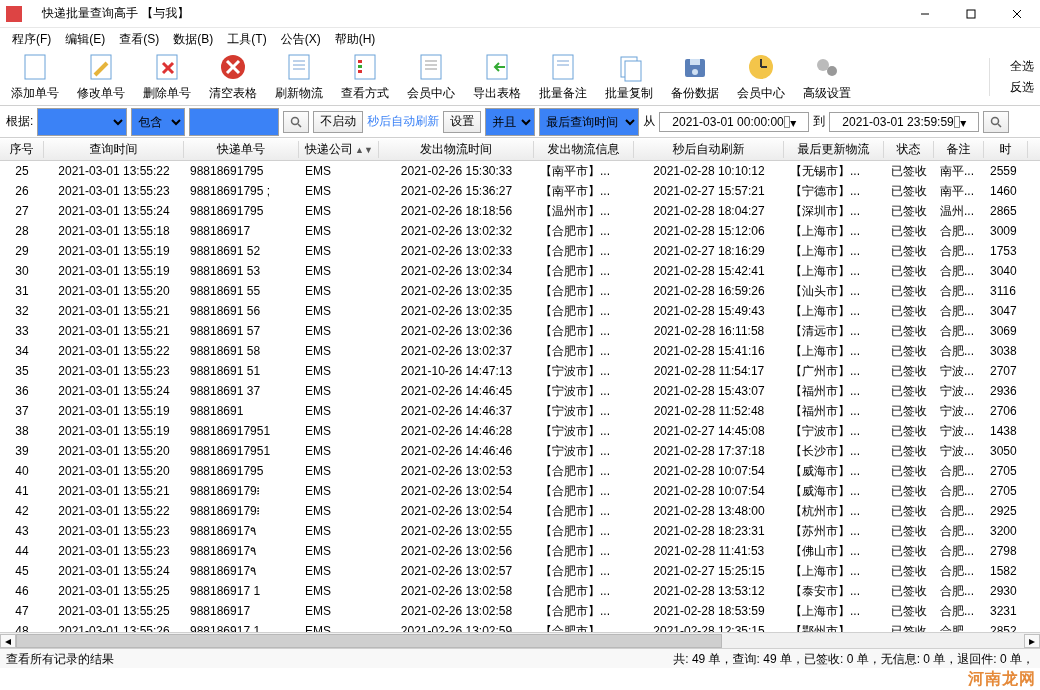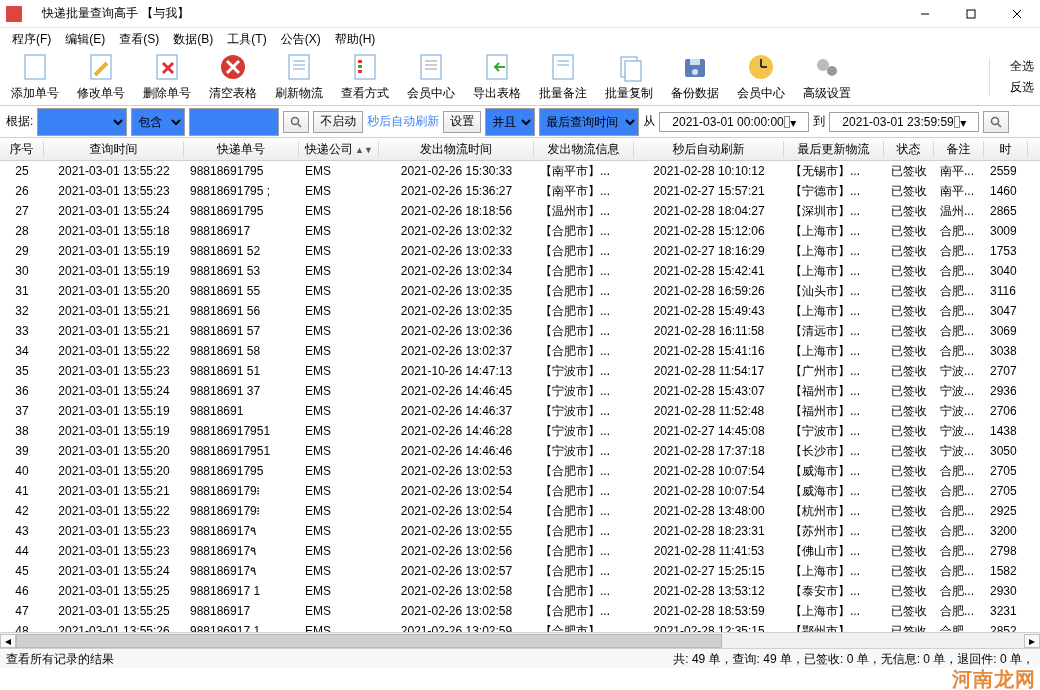--- a/index.html
+++ b/index.html
@@ -81,21 +81,21 @@
   .hscroll .arrow{width:16px;height:14px;border:1px solid #c0c0c0;background:#f8f8f8;display:flex;align-items:center;justify-content:center;}
   .hscroll .track{flex:1;height:14px;background:#f0f0f0;position:relative;}
   .hscroll .thumb{position:absolute;left:0;width:70%;height:100%;background:#cfcfcf;border:1px solid #b8b8b8;}
   .statusbar {
     position:absolute; left:0; right:0; bottom:22px; height:20px;
     border-top:1px solid #d0d0d0; padding:2px 6px; display:flex; justify-content:space-between;
     background:#f8f8f8;
   }
   .watermark {
     position:absolute; right:4px; bottom:0; height:22px; display:flex;align-items:center;
-    font-size:20px; font-weight:bold; color:#e58a3a; letter-spacing:1px;
+    font-size:16px; font-weight:bold; color:#e58a3a; letter-spacing:1px;
   }
   .calico{width:12px;height:12px;border:1px solid #888;display:inline-block;}
   .chev{width:12px;height:12px;display:inline-block;}
 </style>
 </head>
 <body>
 
 <div class="titlebar">
   <div class="left">
     <span class="app-icon"></span>

